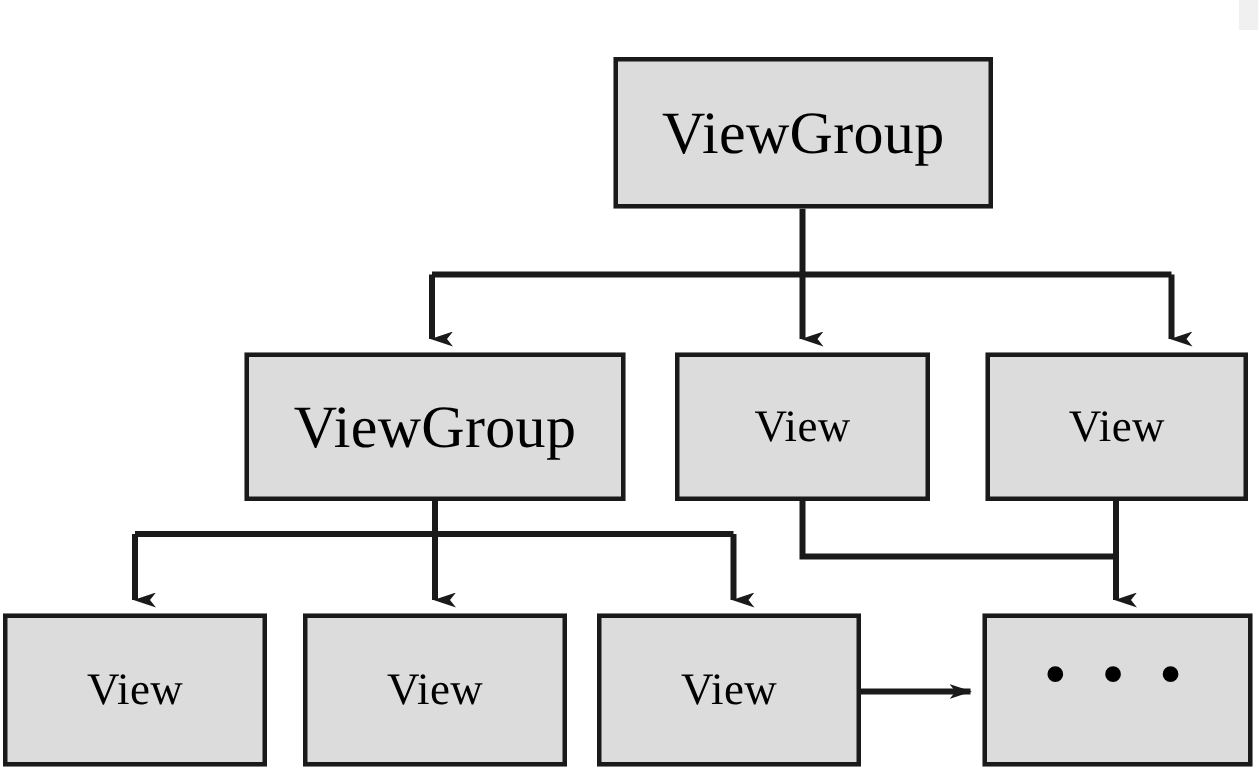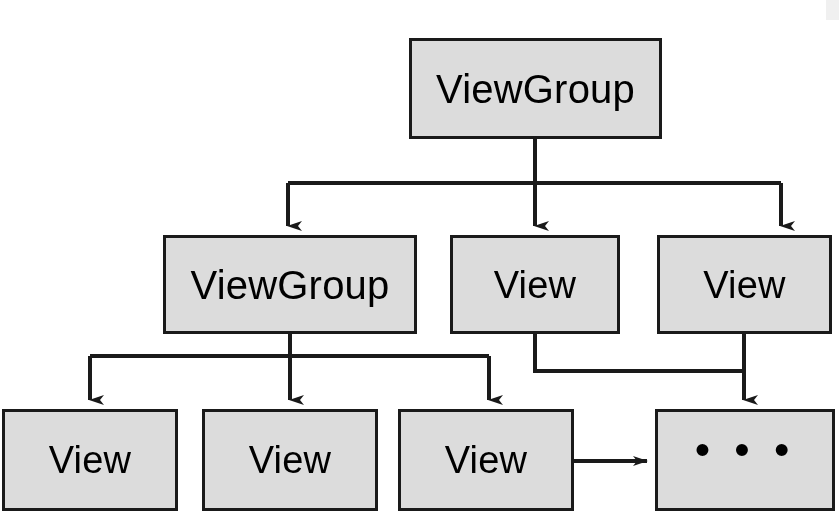--- a/index.html
+++ b/index.html
@@ -28,32 +28,32 @@
   }
   .node {
     position: absolute;
     box-sizing: border-box;
     background: #dcdcdc;
     border: 3px solid #1a1a1a;
     display: flex;
     align-items: center;
     justify-content: center;
     color: #000000;
-    font-family: Liberation Sans, sans-serif;
+    font-family: Liberation Serif, serif;
     font-weight: 400;
     line-height: 1;
     letter-spacing: 0.2px;
     z-index: 2;
   }
   .node-label {
     display: block;
     white-space: nowrap;
   }
   .node.size-lg .node-label { font-size: 40px; }
-  .node.size-md .node-label { font-size: 38px; }
+  .node.size-md .node-label { font-size: 30px; }
   .node.ellipsis .node-label {
     font-size: 44px;
     letter-spacing: 6px;
     transform: translateY(-10px);
   }
   #corner-artifact {
     position: absolute;
     right: 0;
     top: 0;
     width: 13px;

